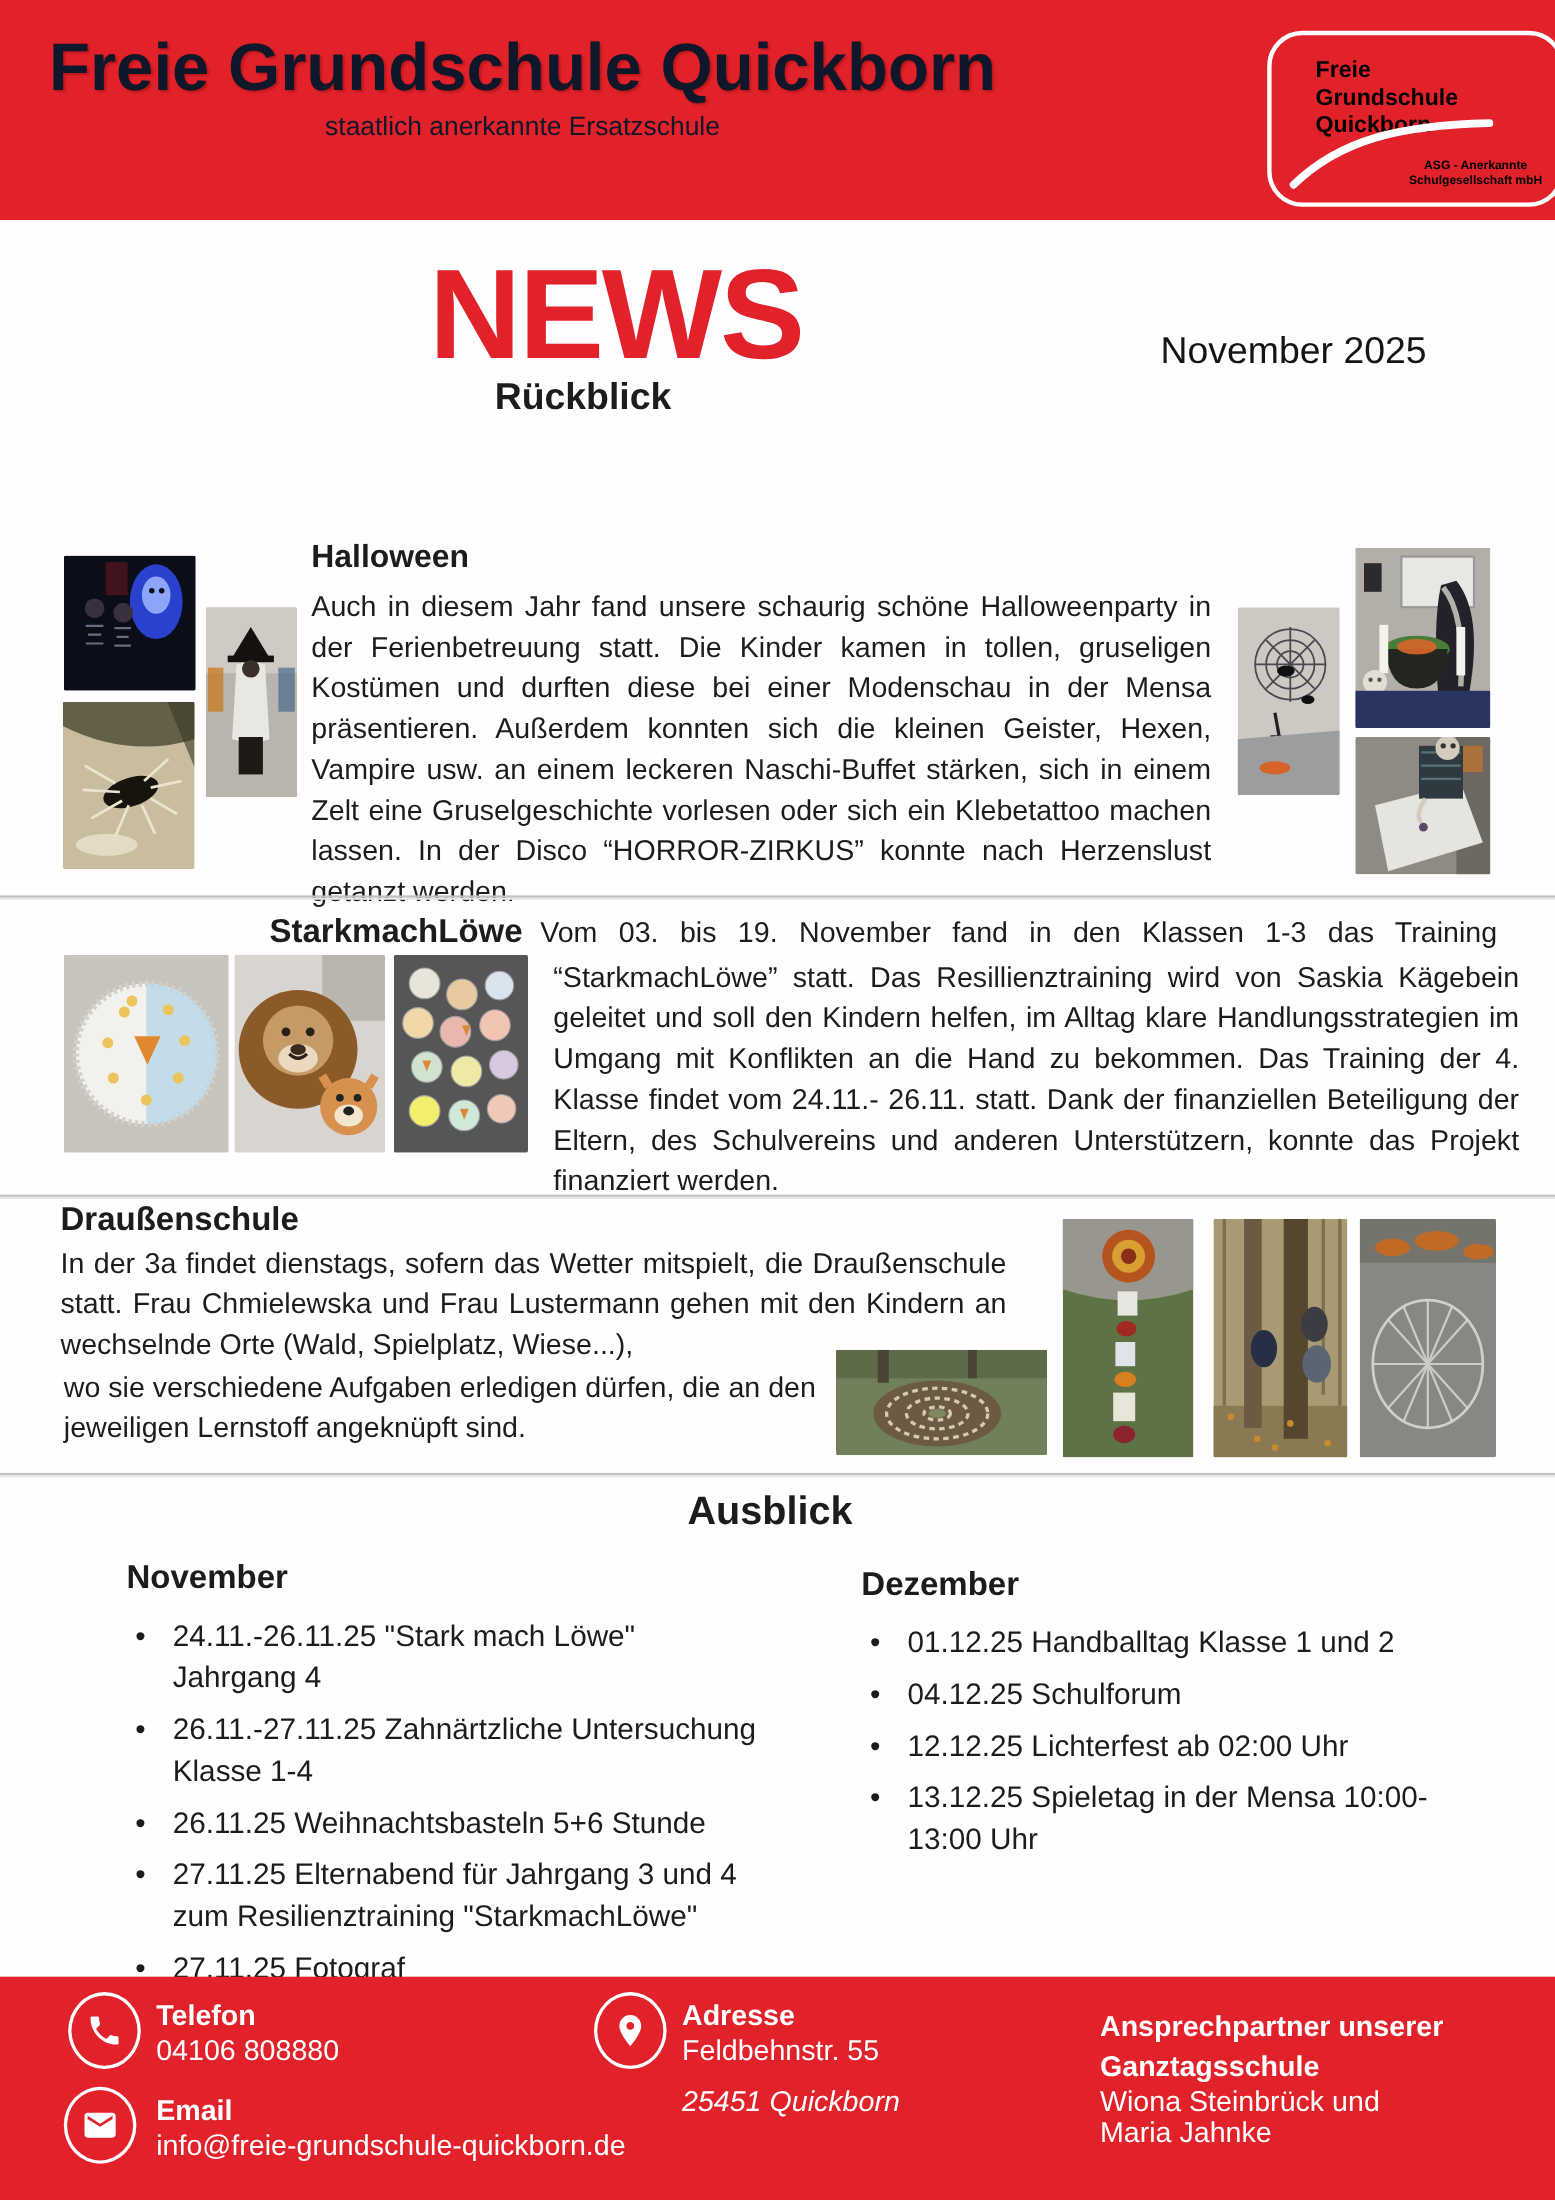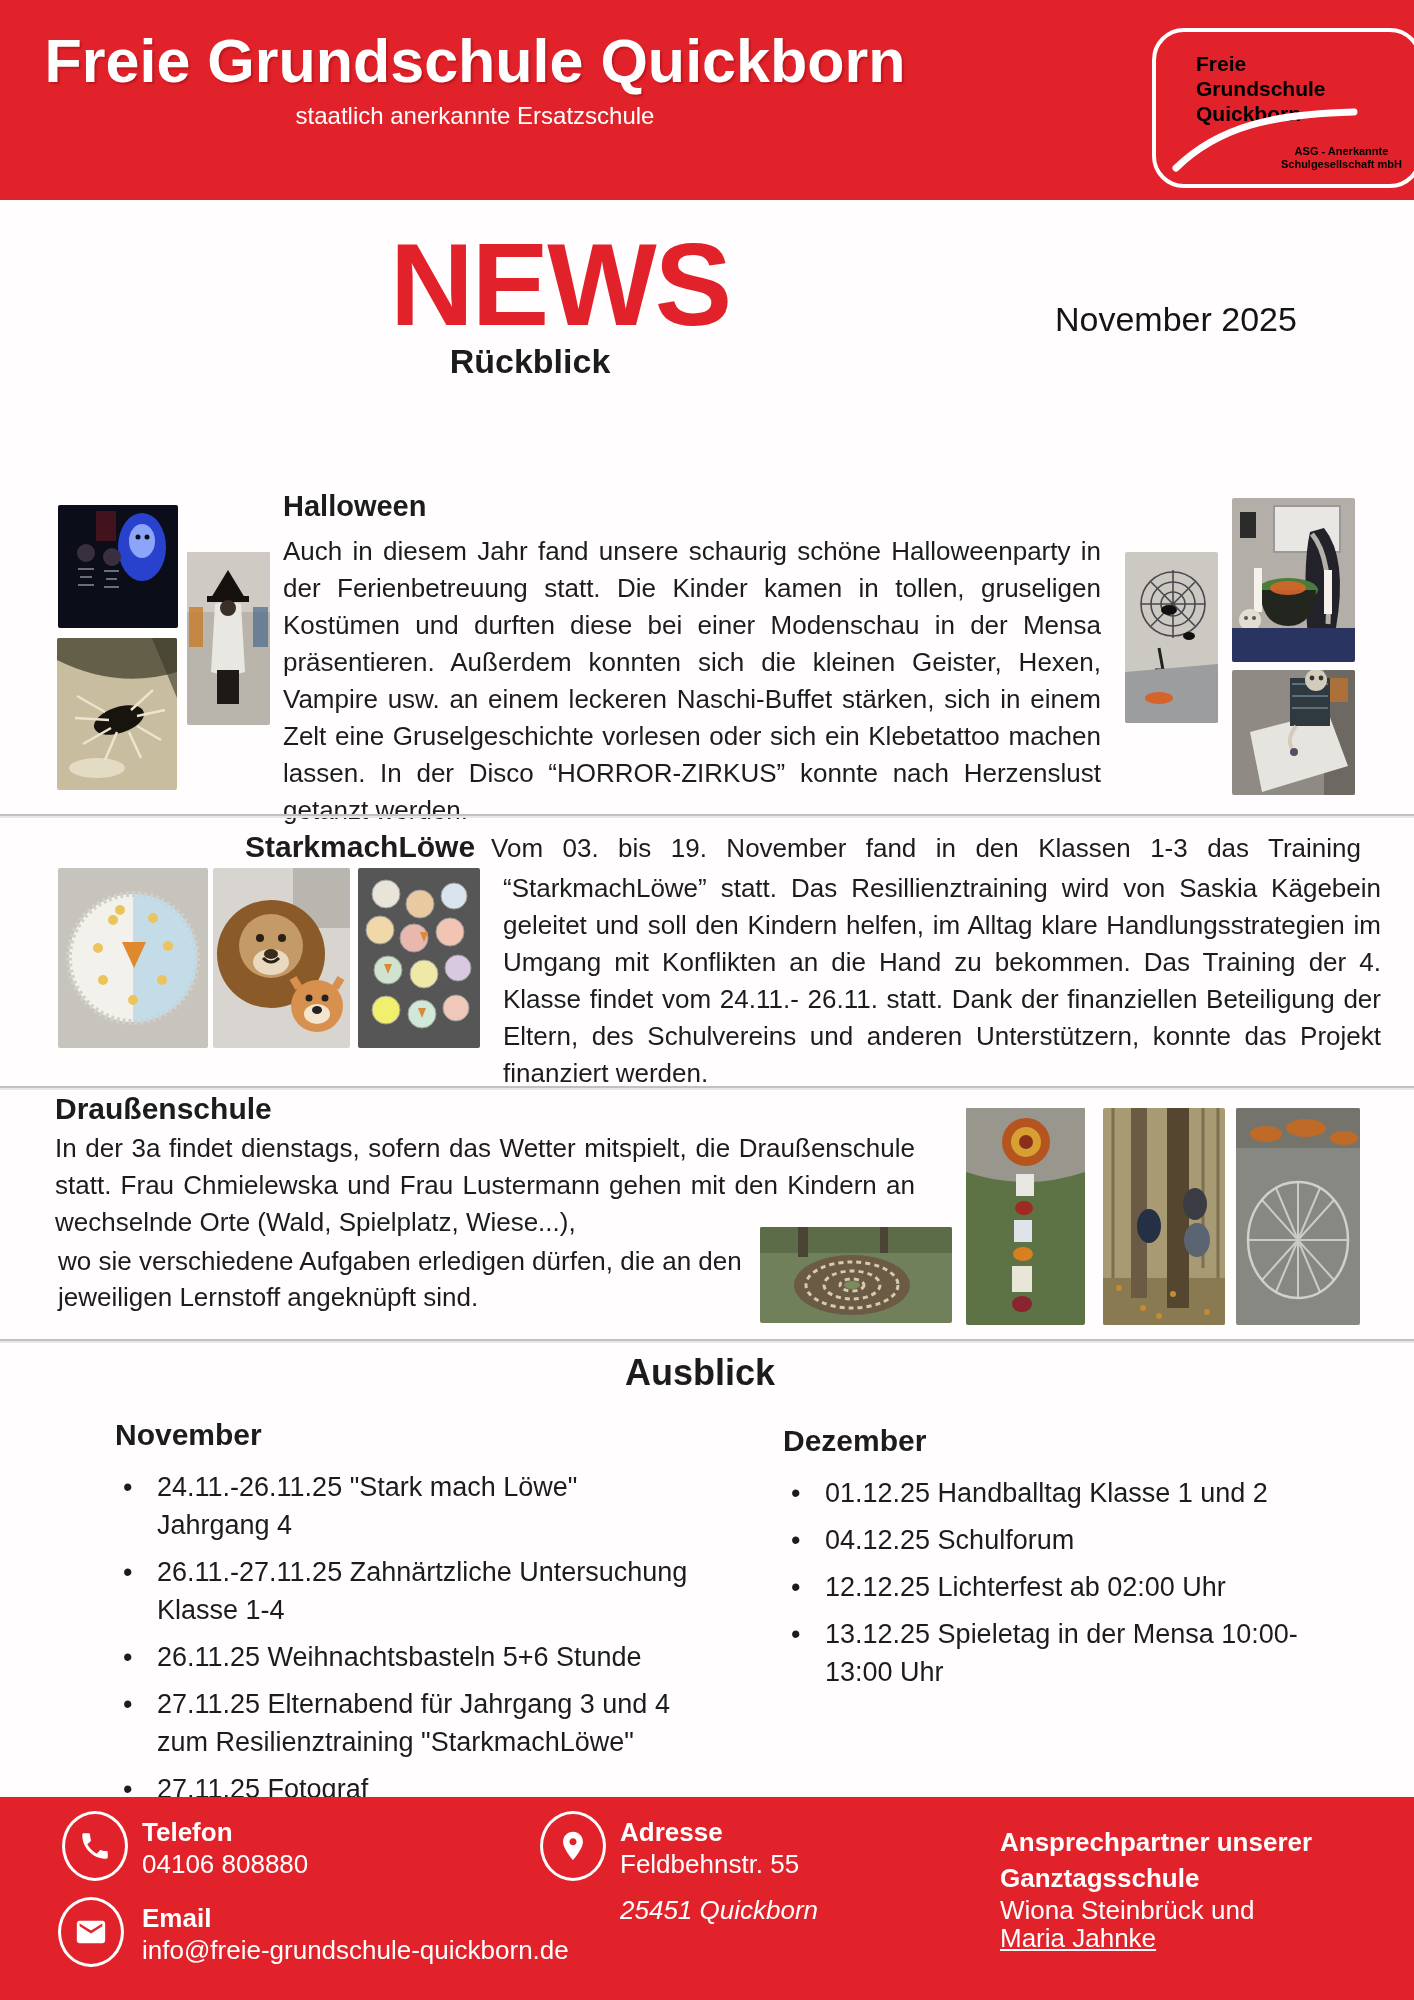--- a/index.html
+++ b/index.html
@@ -1,21 +1,21 @@
 <!DOCTYPE html>
 <html style="--red: #e2222a;"><head>
 <meta charset="utf-8">
 <style>
   :root { --red:#e2222a; --ink:#1c1c1c; }
   html,body{margin:0;padding:0;background:#fff;}
   .page{position:relative;width:1414px;height:2000px;background:#fffdfd;overflow:hidden;
         font-family:"Liberation Sans",sans-serif;color:var(--ink);}
   
   .hdr{position:absolute;left:0;top:0;width:1414px;height:200px;background:var(--red);}
-  .hdr-left{position:absolute;left:0;top:26px;width:950px;text-align:center;color:#ffffff;}
+  .hdr-left{position:absolute;left:0;top:26px;width:950px;text-align:center;color:#0f172a;}
   .hdr-title{font-size:61px;font-weight:bold;letter-spacing:0px;text-shadow:2px 2px 2px rgba(120,0,0,.35);}
   .hdr-sub{font-size:24px;margin-top:10px;}
   .hdr-sub2{font-size:24px;margin-top:6px;}
   .logo{position:absolute;left:1152px;top:28px;width:218px;height:152px;border:4px solid #fff;border-radius:32px;color:#000000;padding-left:44px;}
   .logo-lines{position:absolute;left:40px;top:20px;font-size:21px;font-weight:bold;line-height:1.18;}
   .logo-swoosh{position:absolute;left:8px;top:72px;width:200px;height:70px;}
   .logo-small{position:absolute;right:16px;bottom:12px;font-size:11px;font-weight:bold;text-align:center;line-height:1.25;}
   
   .news-title{position:absolute;left:390px;top:218px;font-size:116px;font-weight:800;letter-spacing:-2px;color:var(--red);}
   .news-date{position:absolute;left:1055px;top:300px;font-size:34px;color:#141414;}
@@ -402,16 +402,16 @@
           <path d="M12 2C8.1 2 5 5.1 5 9c0 5.2 7 13 7 13s7-7.8 7-13c0-3.9-3.1-7-7-7zm0 9.5c-1.4 0-2.5-1.1-2.5-2.5S10.6 6.5 12 6.5s2.5 1.1 2.5 2.5-1.1 2.5-2.5 2.5z"></path>
         </svg>
     </div>
     <div class="f-label" style="left:620px;top:20px;">Adresse</div>
     <div class="f-val" style="left:620px;top:52px;">Feldbehnstr. 55</div>
     <div class="f-val" style="left:620px;top:98px;font-style:italic;">25451 Quickborn</div>
 
     <div class="f-label" style="left:1000px;top:30px;">Ansprechpartner unserer</div>
     <div class="f-label" style="left:1000px;top:66px;">Ganztagsschule</div>
     <div class="f-val" style="left:1000px;top:98px;">Wiona Steinbrück und</div>
-    <div class="f-val" style="left:1000px;top:126px;text-decoration:underline;">Maria Jahnke</div>
+    <div class="f-val" style="left:1000px;top:126px;">Maria Jahnke</div>
   </div>
 
 </div>
 
 </body></html>

